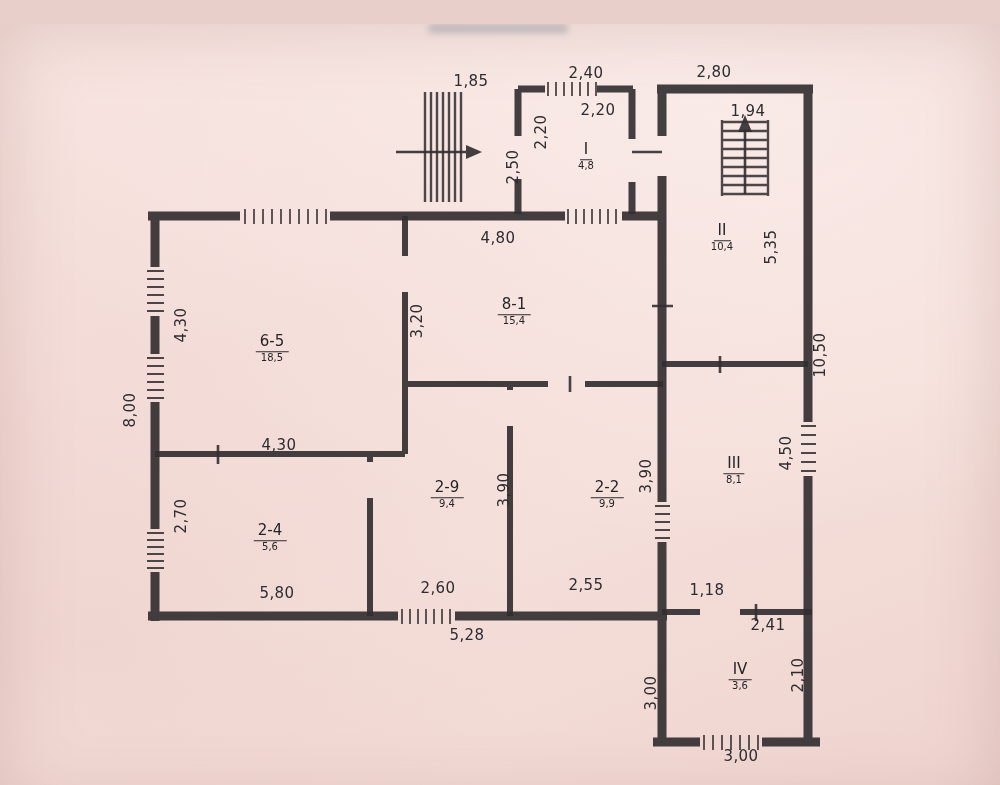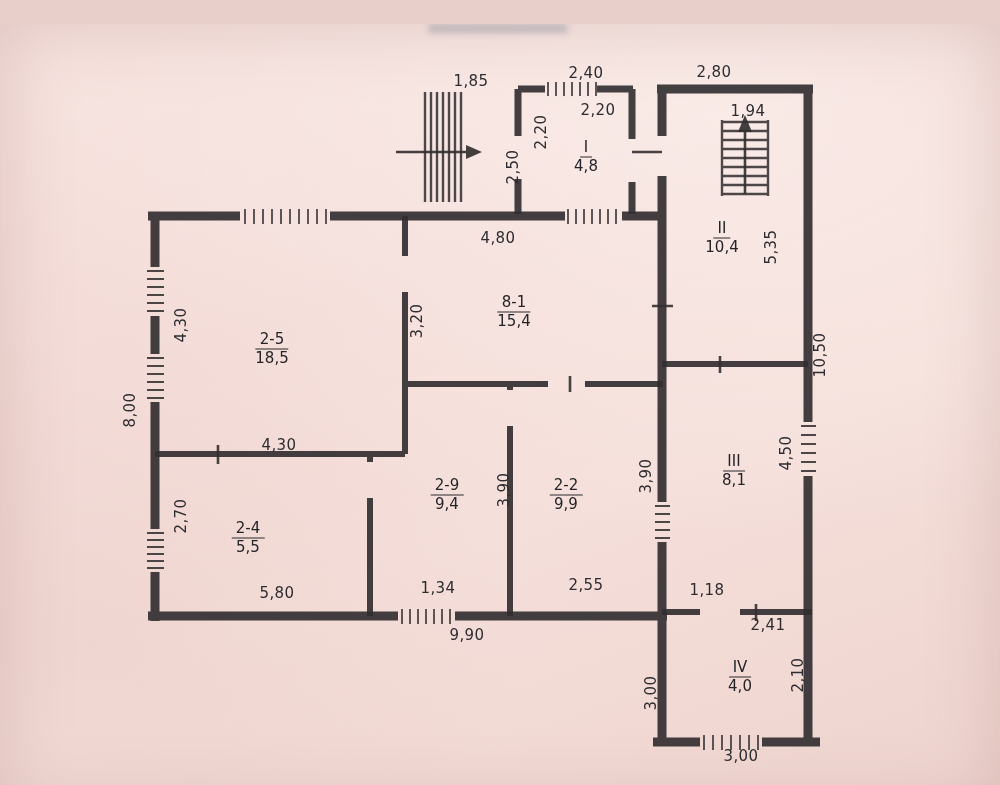--- a/index.html
+++ b/index.html
@@ -15,21 +15,21 @@
   }
   .plan{position:absolute;left:0;top:0;filter:blur(.2px);}
   .smudge{position:absolute;left:428px;top:0;width:140px;height:9px;
     background:rgba(90,110,130,.30);filter:blur(3px);border-radius:4px;}
   .dim{position:absolute;transform:translate(-50%,-50%);font-size:15px;
     color:#2c2c31;letter-spacing:.4px;white-space:nowrap;}
   .dim.v{transform:translate(-50%,-50%) rotate(-90deg);}
   .room{position:absolute;transform:translate(-50%,-50%);display:flex;
     flex-direction:column;align-items:center;color:#242428;line-height:1.1;}
   .room .rnum{font-size:15px;border-bottom:1.4px solid #2b2b2e;padding:0 4px 1px;}
-  .room .rarea{font-size:15px;padding-top:0;}
+  .room .rarea{font-size:10px;padding-top:0;}
 </style>
 </head>
 <body>
 
 <div class="page">
 
   <div class="smudge"></div>
 
   <svg class="plan" width="1000" height="785" viewBox="0 0 1000 785">
 
@@ -93,71 +93,71 @@
   </svg>
 
   <div class="dim" style="left:471px;top:57px">1,85</div>
   <div class="dim" style="left:586px;top:49px">2,40</div>
   <div class="dim" style="left:714px;top:48px">2,80</div>
   <div class="dim" style="left:598px;top:86px">2,20</div>
   <div class="dim" style="left:748px;top:87px">1,94</div>
   <div class="dim" style="left:498px;top:214px">4,80</div>
   <div class="dim" style="left:279px;top:421px">4,30</div>
   <div class="dim" style="left:277px;top:569px">5,80</div>
-  <div class="dim" style="left:438px;top:564px">1,34</div>
+  <div class="dim" style="left:438px;top:564px">2,60</div>
   <div class="dim" style="left:586px;top:561px">2,55</div>
-  <div class="dim" style="left:467px;top:611px">9,90</div>
+  <div class="dim" style="left:467px;top:611px">5,28</div>
   <div class="dim" style="left:707px;top:566px">1,18</div>
   <div class="dim" style="left:768px;top:601px">2,41</div>
   <div class="dim" style="left:741px;top:732px">3,00</div>
 
   <div class="dim v" style="left:541px;top:108px">2,20</div>
   <div class="dim v" style="left:513px;top:143px">2,50</div>
   <div class="dim v" style="left:771px;top:223px">5,35</div>
   <div class="dim v" style="left:417px;top:297px">3,20</div>
   <div class="dim v" style="left:181px;top:301px">4,30</div>
   <div class="dim v" style="left:130px;top:386px">8,00</div>
   <div class="dim v" style="left:181px;top:492px">2,70</div>
   <div class="dim v" style="left:504px;top:466px">3,90</div>
   <div class="dim v" style="left:646px;top:452px">3,90</div>
   <div class="dim v" style="left:820px;top:331px">10,50</div>
   <div class="dim v" style="left:786px;top:429px">4,50</div>
   <div class="dim v" style="left:798px;top:651px">2,10</div>
   <div class="dim v" style="left:651px;top:669px">3,00</div>
 
   <div class="room" style="left:272px;top:324px">
-    <span class="rnum">2-5</span>
+    <span class="rnum">6-5</span>
     <span class="rarea">18,5</span>
   </div>
   <div class="room" style="left:514px;top:287px">
     <span class="rnum">8-1</span>
     <span class="rarea">15,4</span>
   </div>
-  <div class="room" style="left:248px;top:513px">
+  <div class="room" style="left:270px;top:513px">
     <span class="rnum">2-4</span>
-    <span class="rarea">5,5</span>
+    <span class="rarea">5,6</span>
   </div>
   <div class="room" style="left:447px;top:470px">
     <span class="rnum">2-9</span>
     <span class="rarea">9,4</span>
   </div>
-  <div class="room" style="left:566px;top:470px">
+  <div class="room" style="left:607px;top:470px">
     <span class="rnum">2-2</span>
     <span class="rarea">9,9</span>
   </div>
   <div class="room" style="left:586px;top:132px">
     <span class="rnum">I</span>
     <span class="rarea">4,8</span>
   </div>
   <div class="room" style="left:722px;top:213px">
     <span class="rnum">II</span>
     <span class="rarea">10,4</span>
   </div>
   <div class="room" style="left:734px;top:446px">
     <span class="rnum">III</span>
     <span class="rarea">8,1</span>
   </div>
   <div class="room" style="left:740px;top:652px">
     <span class="rnum">IV</span>
-    <span class="rarea">4,0</span>
+    <span class="rarea">3,6</span>
   </div>
 
 </div>
 
 </body></html>

